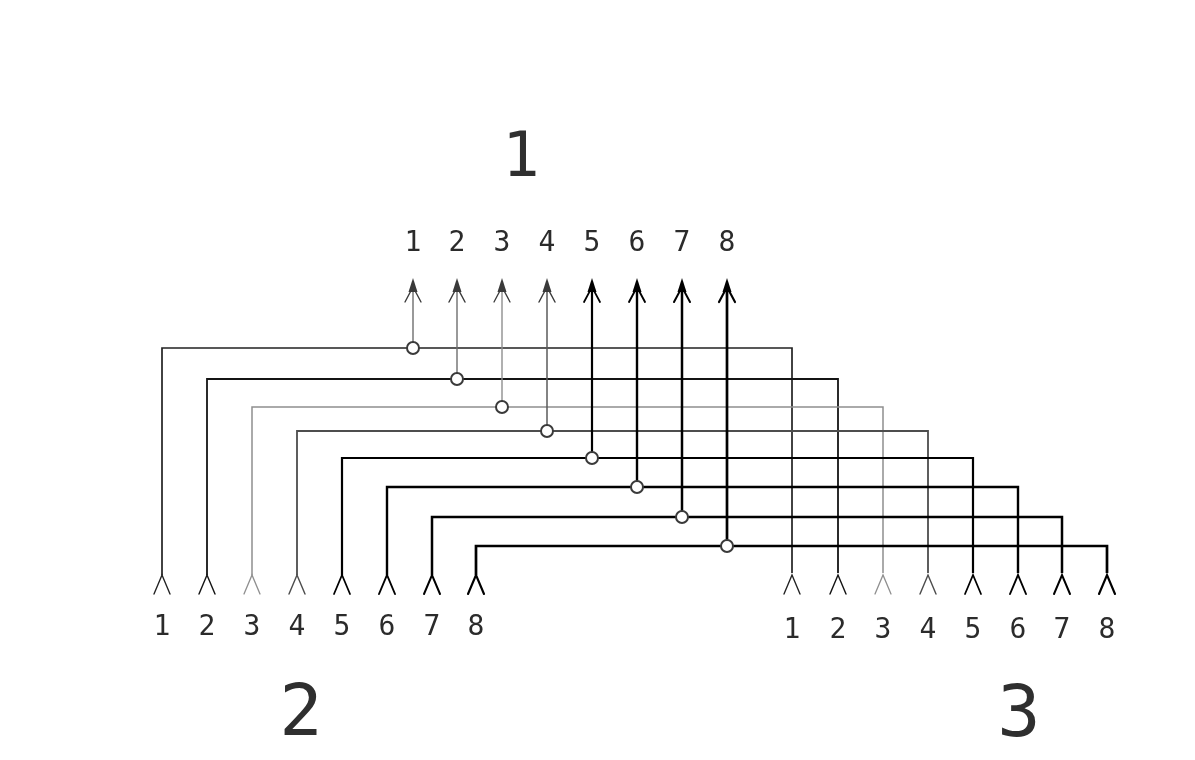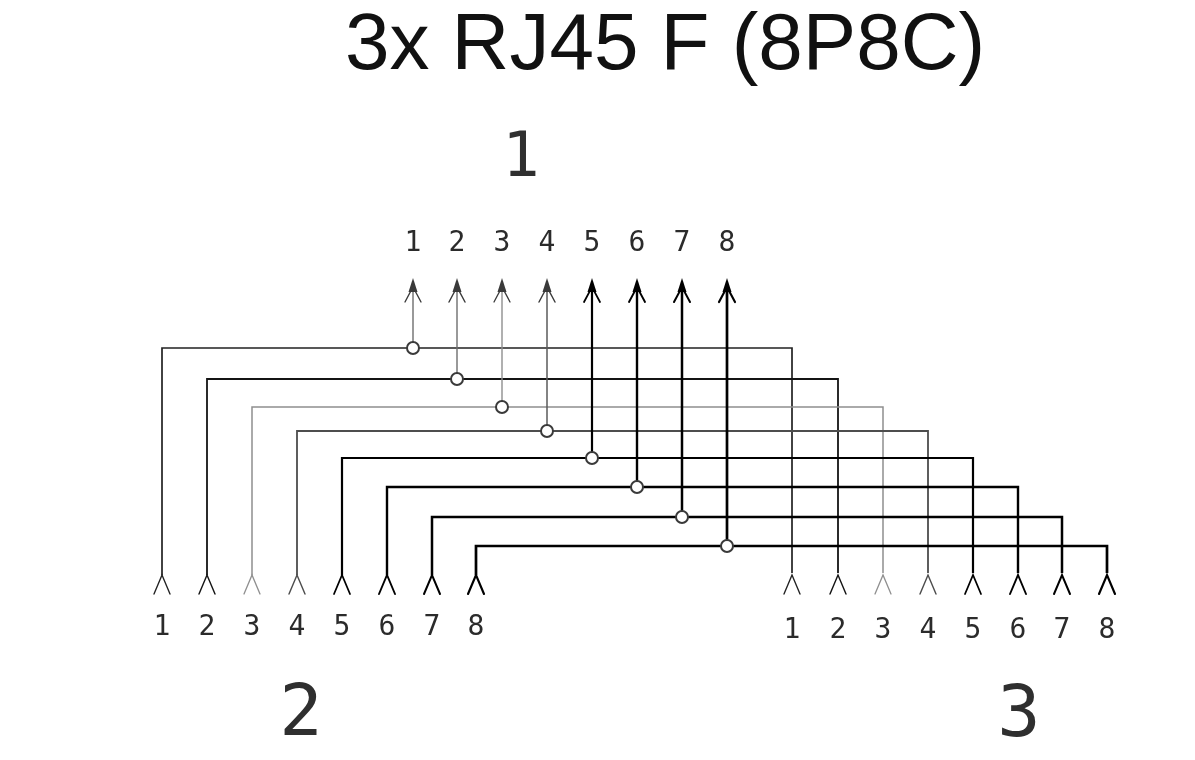--- a/index.html
+++ b/index.html
@@ -40,21 +40,20 @@
     color:#2b2b2b;
     white-space:nowrap;
   }
   svg.wires{position:absolute;left:0;top:0;}
 </style>
 </head>
 <body>
 
 <div class="stage">
 
-  <div class="title">3x RJ45 F (8P8C)</div>
 
   <div class="conn-label c1">1</div>
 
   <div class="conn-label c2">2</div>
 
   <div class="conn-label c3">3</div>
 
   <svg class="wires" width="1195" height="760" viewBox="0 0 1195 760" xmlns="http://www.w3.org/2000/svg">
       <path d="M 162 575 L 162 348 L 792 348 L 792 573" fill="none" stroke="#222222" stroke-width="1.7"></path>
       <path d="M 413 285 L 413 348" fill="none" stroke="#6e6e6e" stroke-width="1.4"></path>

